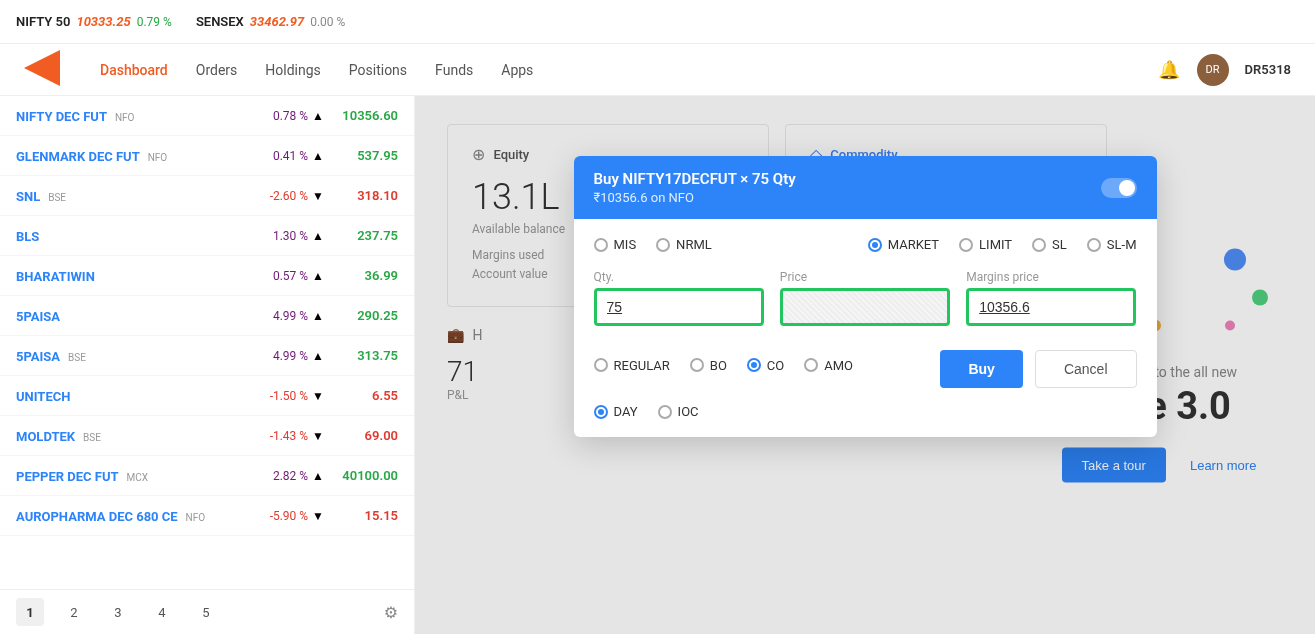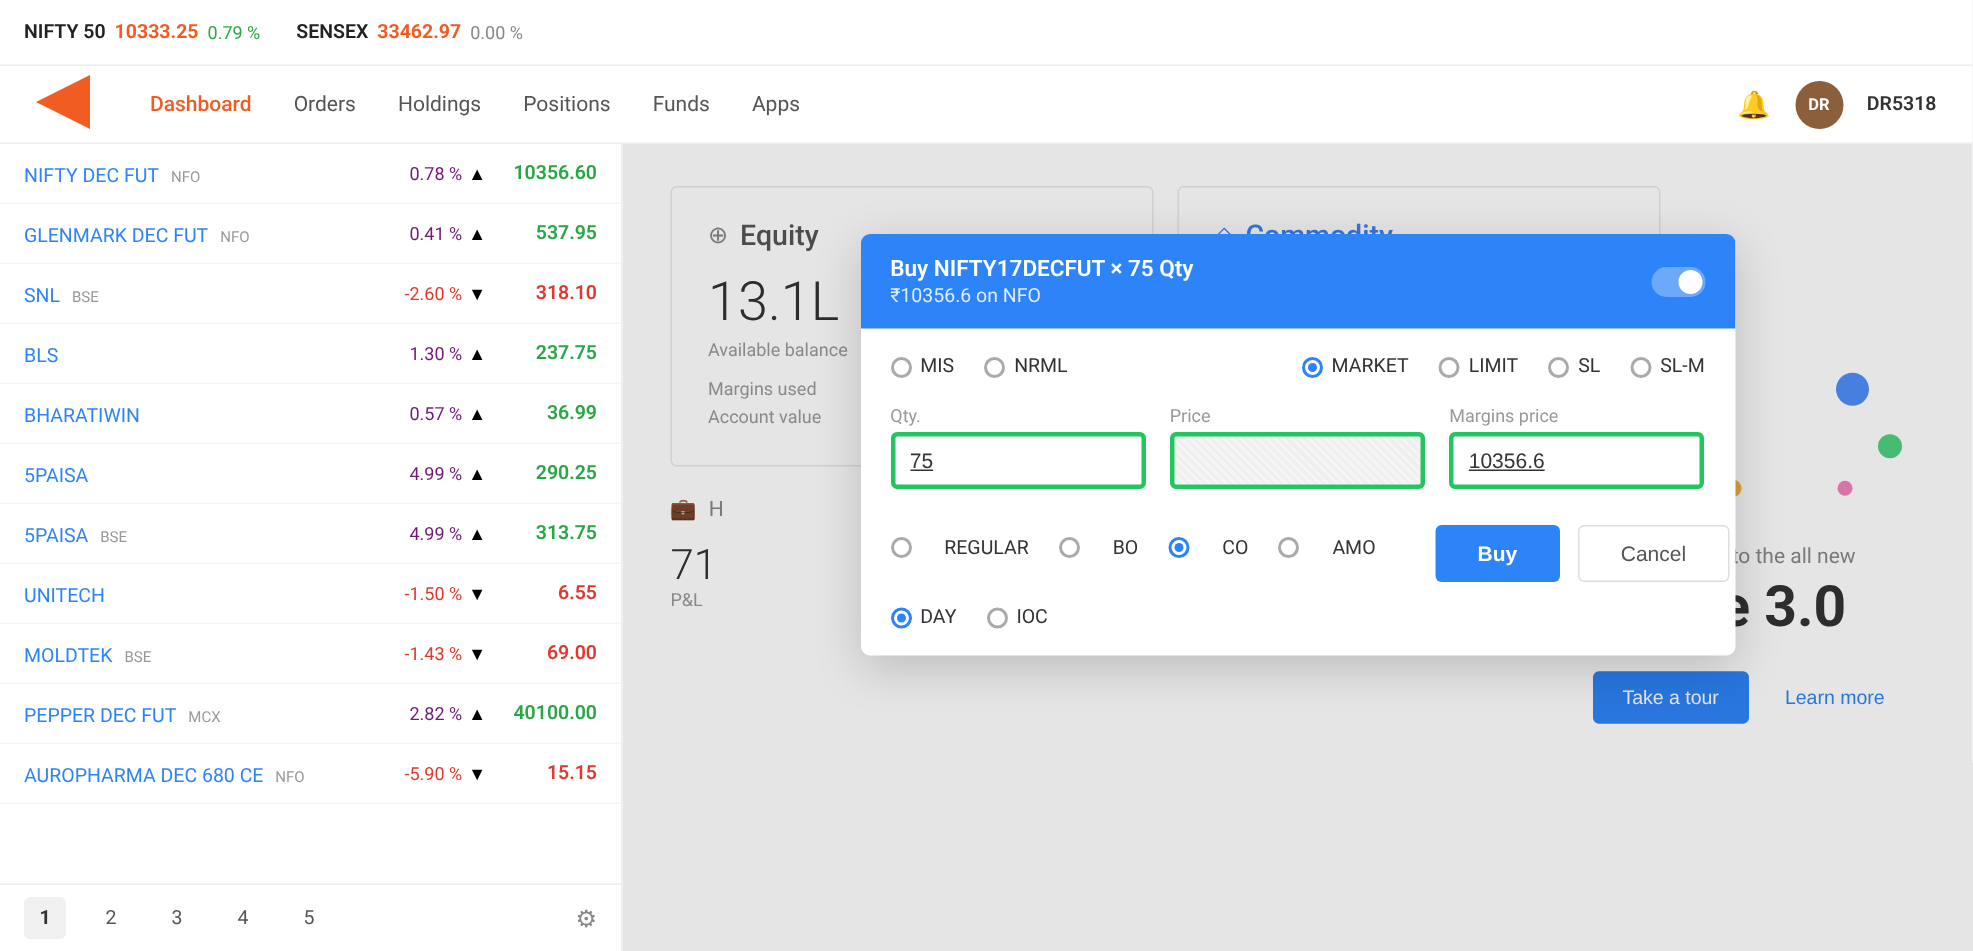--- a/index.html
+++ b/index.html
@@ -6,21 +6,21 @@
     body { font-family: -apple-system, BlinkMacSystemFont, 'Segoe UI', Roboto, sans-serif; background: #fff; display: flex; flex-direction: column; height: 634px; overflow: hidden; }
 
     
     .ticker-bar {
       display: flex; align-items: center; padding: 0 16px; height: 44px;
       border-bottom: 1px solid #eee; background: #fff; gap: 24px;
       font-size: 13px; flex-shrink: 0;
     }
     .ticker-item { display: flex; align-items: center; gap: 6px; }
     .ticker-label { font-weight: 600; color: #222; }
-    .ticker-value { color: #f15c22; font-weight: 700; }
+    .ticker-value { color: #f15c22; font-weight: 700; font-style: italic; }
     .ticker-change-pos { color: #28a745; font-size: 12px; }
     .ticker-change-neu { color: #888; font-size: 12px; }
 
     
     .navbar {
       display: flex; align-items: center; padding: 0 24px; height: 52px;
       border-bottom: 1px solid #eee; background: #fff; flex-shrink: 0;
     }
     .nav-logo { margin-right: 40px; }
     .nav-logo svg { width: 36px; height: 36px; }
@@ -42,21 +42,21 @@
     .sidebar {
       width: 415px; min-width: 415px; border-right: 1px solid #eee;
       display: flex; flex-direction: column; overflow: hidden; background: #fff;
     }
     .watchlist { flex: 1; overflow-y: auto; }
     .watchlist-item {
       display: flex; align-items: center; padding: 10px 16px;
       border-bottom: 1px solid #f5f5f5; cursor: pointer;
     }
     .watchlist-name { flex: 1; }
-    .wl-ticker { font-size: 13px; font-weight: 400; color: #2d84f8; }
+    .wl-ticker { font-size: 13px; font-weight: 700; color: #2d84f8; }
     .wl-exchange { font-size: 10px; color: #999; margin-left: 4px; text-transform: uppercase; }
     .wl-change { font-size: 12px; width: 80px; text-align: right; }
     .wl-change.pos { color: #701a75; }
     .wl-change.neg { color: #e0392d; }
     .wl-arrow { font-size: 12px; margin: 0 4px; }
     .wl-price { font-size: 13px; font-weight: 600; width: 70px; text-align: right; }
     .wl-price.pos { color: #28a745; }
     .wl-price.neg { color: #e0392d; }
 
     
@@ -77,21 +77,21 @@
 
     
     .finance-row { display: flex; gap: 0; margin-bottom: 20px; }
     .finance-card {
       flex: 1; border: 1px solid #e8e8e8; border-radius: 4px; padding: 20px 24px;
       margin-right: 16px;
     }
     .finance-card:last-child { margin-right: 0; }
     .finance-header { display: flex; align-items: center; gap: 8px; margin-bottom: 12px; }
     .finance-icon { color: #888; font-size: 16px; }
-    .finance-title { font-size: 19px; color: #555; font-weight: 500; }
+    .finance-title { font-size: 13px; color: #555; font-weight: 500; }
     .finance-amount { font-size: 36px; font-weight: 300; color: #333; margin-bottom: 4px; }
     .finance-label { font-size: 12px; color: #999; }
     .finance-details { margin-top: 12px; }
     .finance-detail-row { display: flex; justify-content: space-between; margin-bottom: 4px; }
     .finance-detail-label { font-size: 12px; color: #999; }
     .finance-detail-value { font-size: 13px; color: #333; font-weight: 500; }
     .finance-detail-value.highlight { color: #2d84f8; }
 
     
     .section-header { display: flex; align-items: center; gap: 8px; margin-bottom: 12px; }
@@ -134,21 +134,21 @@
     .order-field { flex: 1; }
     .order-field label { font-size: 12px; color: #999; display: block; margin-bottom: 4px; }
     .order-input {
       width: 100%; border: 3px solid #22c55e; border-radius: 4px; padding: 8px 10px;
       font-size: 14px; color: #333; text-decoration: underline;
     }
     .order-input.disabled { background: repeating-linear-gradient(45deg, #f5f5f5, #f5f5f5 2px, #eee 2px, #eee 4px); color: #999; }
 
     
     .order-type-row { display: flex; gap: 20px; margin-bottom: 16px; }
-    .order-type-item { display: flex; align-items: center; gap: 22px; font-size: 13px; color: #333; cursor: pointer; }
+    .order-type-item { display: flex; align-items: center; gap: 6px; font-size: 13px; color: #333; cursor: pointer; }
 
     
     .order-validity-row { display: flex; gap: 20px; margin-top: 4px; }
     .validity-item { display: flex; align-items: center; gap: 6px; font-size: 13px; color: #333; cursor: pointer; }
 
     
     .order-actions { display: flex; gap: 12px; justify-content: center; margin-top: 8px; }
     .btn-buy {
       background: #2d84f8; color: #fff; border: none; border-radius: 4px;
       padding: 10px 28px; font-size: 14px; font-weight: 600; cursor: pointer;
@@ -207,21 +207,21 @@
     <a class="nav-link active">Dashboard</a>
     <a class="nav-link">Orders</a>
     <a class="nav-link">Holdings</a>
     <a class="nav-link">Positions</a>
     <a class="nav-link">Funds</a>
     <a class="nav-link">Apps</a>
   </div>
   <div class="nav-right">
     <span class="nav-bell">🔔</span>
     <div class="nav-avatar">
-      <span style="color:#fff;font-size:11px;font-weight:700;">DR</span>
+      <span style="color:#fff;font-size:11px;font-weight:400;">DR</span>
     </div>
     <span class="nav-user">DR5318</span>
   </div>
 </div>
 
 <div class="main-layout">
 
   <div class="sidebar">
     <div class="watchlist" id="watchlist-container">
     <div class="watchlist-item">

